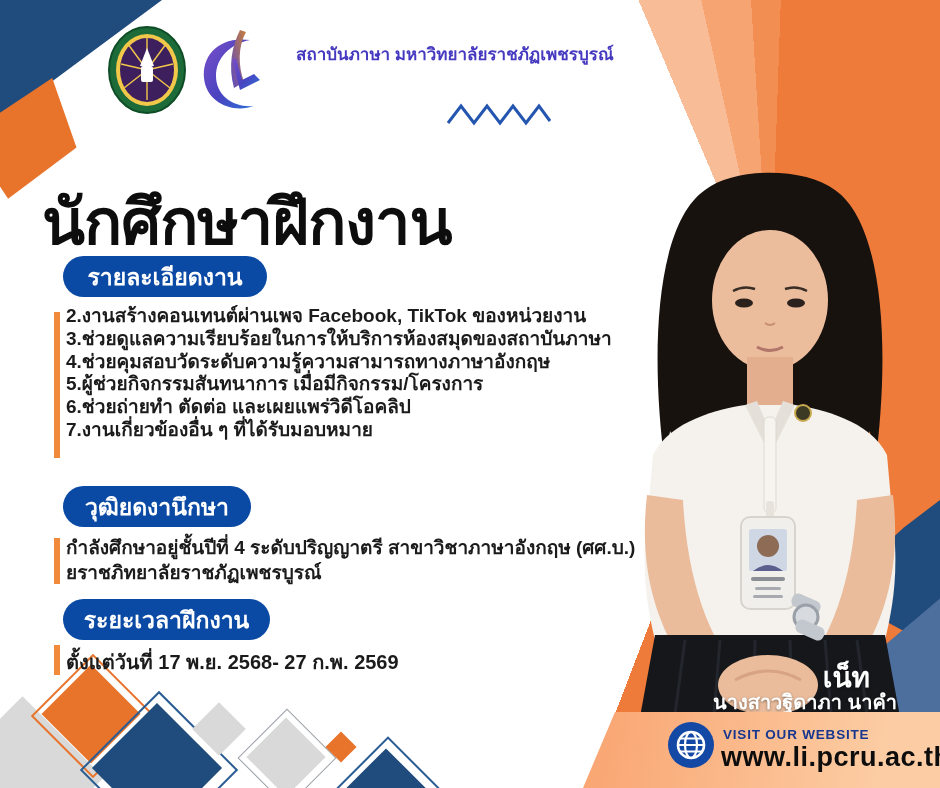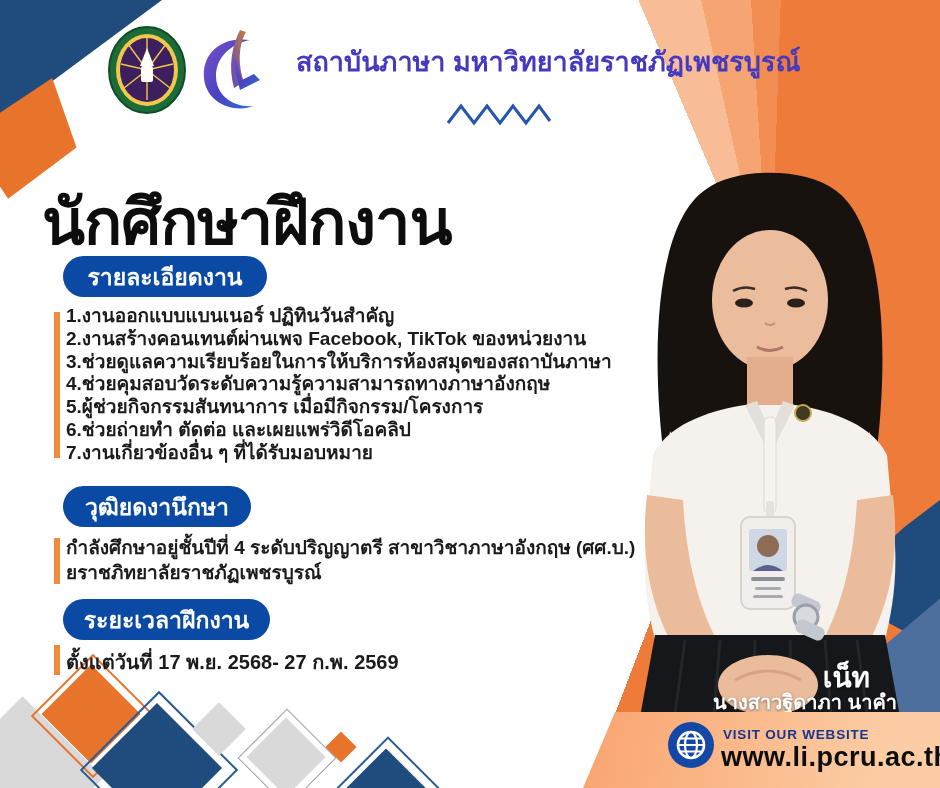--- a/index.html
+++ b/index.html
@@ -25,21 +25,21 @@
   .dm{position:absolute;transform:rotate(45deg);z-index:2;}
   .dm.o{background:#e8742c;} .dm.n{background:#1f4b7d;} .dm.g{background:#d9d9d9;}
   .dm.ring{background:transparent;}
   .dm.ring.o{border:2px solid #e8742c;} .dm.ring.n{border:2px solid #2a5c94;}
   .dm.ring.g{border:1.5px solid #9aa0a6;}
   
   .header{position:absolute;left:108px;top:26px;z-index:3;display:flex;align-items:flex-start;}
   .seal{width:78px;height:88px;}
   .liLogo{width:104px;height:92px;margin-left:2px;}
   .titles{margin-left:4px;padding-top:14px;}
-  .title-th{font-size:27px;font-weight:bold;color:#4539c0;white-space:nowrap;}
+  .title-th{font-size:17px;font-weight:bold;color:#4539c0;white-space:nowrap;}
   .title-en{font-size:15.5px;font-weight:bold;color:#c5571b;margin-top:3px;white-space:nowrap;}
   .zigzag{position:absolute;left:446px;top:101px;z-index:3;}
   
   .hero{position:absolute;left:42px;top:172px;z-index:3;font-size:63px;font-weight:800;color:#0d0d0d;letter-spacing:-1px;}
   .pill{position:absolute;z-index:3;background:#0b4aa4;color:#fff;font-weight:bold;font-size:23px;
         border-radius:24px;display:flex;align-items:center;justify-content:center;}
   .pill1{left:63px;top:256px;width:204px;height:41px;}
   .pill2{left:63px;top:486px;width:188px;height:41px;}
   .pill3{left:63px;top:599px;width:207px;height:41px;}
   .vbar{position:absolute;width:6px;background:#f18a3b;z-index:3;}
@@ -129,21 +129,20 @@
     <polyline points="2,22 15,5 28,22 41,5 54,22 67,5 80,22 93,5 104,20" fill="none" stroke="#2456b0" stroke-width="3"></polyline>
   </svg>
 
   <div class="hero">นักศึกษาฝึกงาน</div>
 
   <div class="pill pill1">
     <span>รายละเอียดงาน</span>
   </div>
   <div class="vbar" style="left:54px;top:312px;height:146px;"></div>
   <ul class="job-list">
-    <li>1.งานออกแบบแบนเนอร์ ปฏิทินวันสำคัญ</li>
     <li>2.งานสร้างคอนเทนต์ผ่านเพจ Facebook, TikTok ของหน่วยงาน</li>
     <li>3.ช่วยดูแลความเรียบร้อยในการให้บริการห้องสมุดของสถาบันภาษา</li>
     <li>4.ช่วยคุมสอบวัดระดับความรู้ความสามารถทางภาษาอังกฤษ</li>
     <li>5.ผู้ช่วยกิจกรรมสันทนาการ เมื่อมีกิจกรรม/โครงการ</li>
     <li>6.ช่วยถ่ายทำ ตัดต่อ และเผยแพร่วิดีโอคลิป</li>
     <li>7.งานเกี่ยวข้องอื่น ๆ ที่ได้รับมอบหมาย</li>
   </ul>
 
   <div class="pill pill2">
     <span>วุฒิยดงานึกษา</span>

